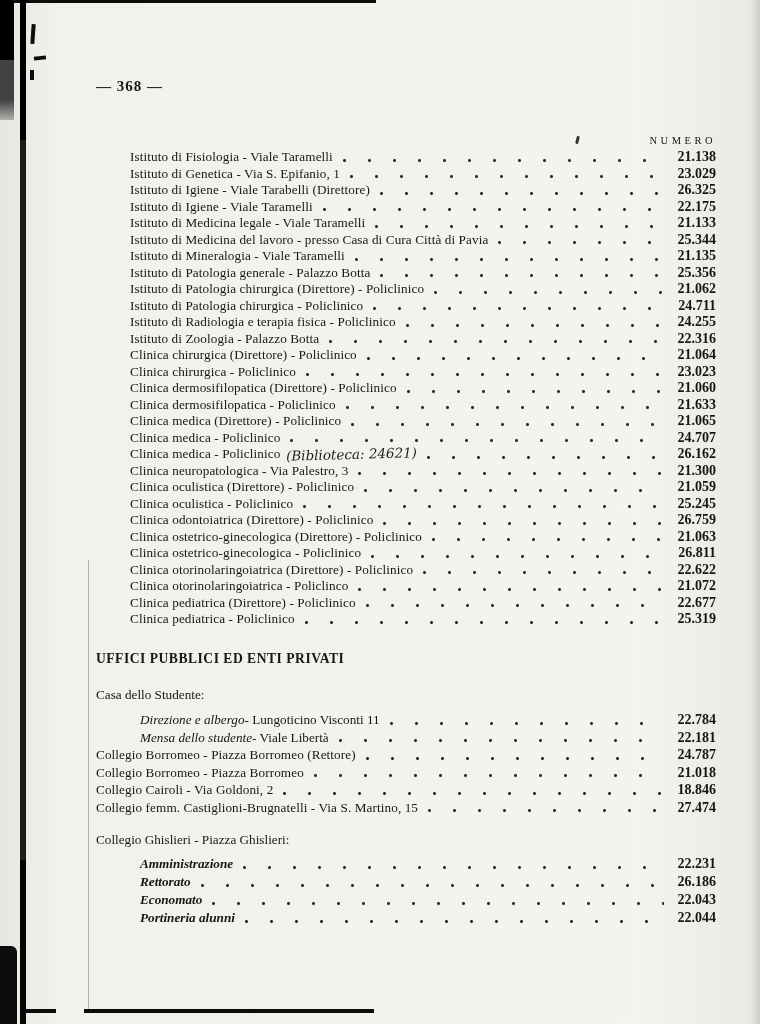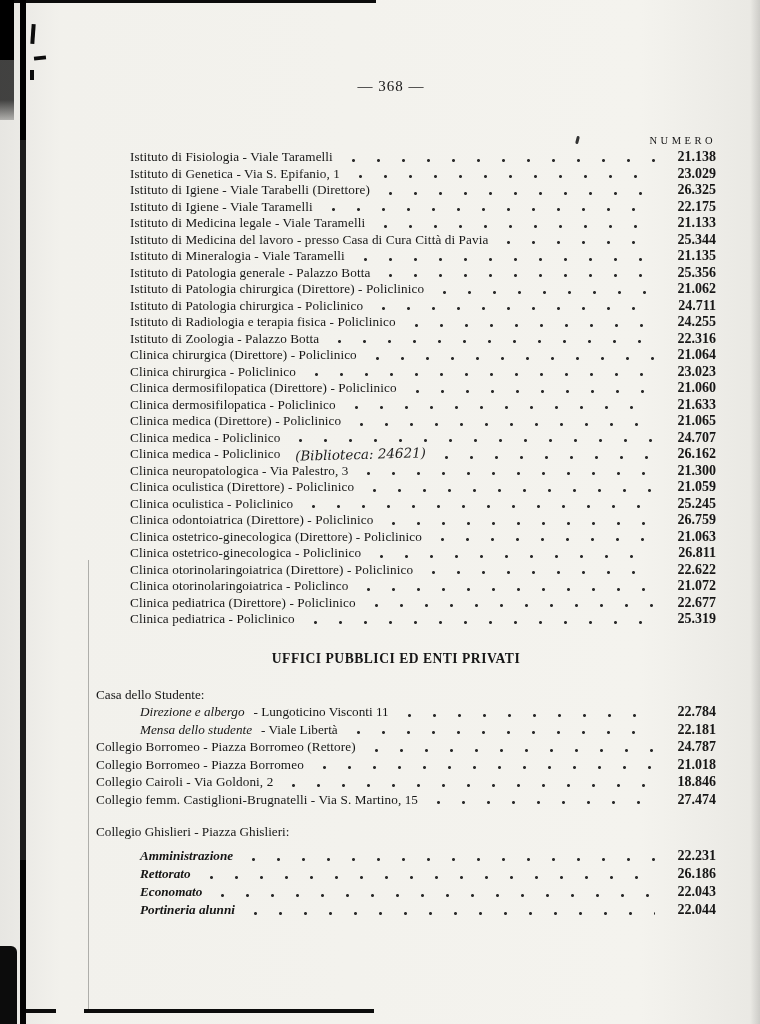--- a/index.html
+++ b/index.html
@@ -23,54 +23,54 @@
   .bottom-left-blob{ left:0; bottom:0; width:17px; height:78px; border-radius:0 6px 0 0; }
   .bottom-edge-line{ left:84px; bottom:11px; width:290px; height:4px; }
   .bottom-edge-short{ left:26px; bottom:11px; width:30px; height:4px; }
   .margin-rule     { left:88px; top:560px; width:1px; height:450px; background:rgba(0,0,0,.28); }
   .right-edge-shade{ right:0; top:0; width:10px; height:1024px; background:linear-gradient(90deg, rgba(0,0,0,0) , rgba(0,0,0,.12)); }
   .stray-quote     { left:576px; top:136px; width:3px; height:8px; background:#333; transform:rotate(14deg); border-radius:2px; }
 
   
   .page-content { position:absolute; left:96px; top:78px; width:620px; }
 
-  .page-number { text-align:center; font-size:15px; letter-spacing:1px; margin:0 30px 40px 0; font-weight:400; }
+  .page-number { font-size:15px; letter-spacing:1px; margin:0 30px 40px 0; font-weight:700; }
 
   .numero-header { text-align:right; font-size:10.5px; letter-spacing:3.5px; margin-bottom:3px; }
 
-  .row { display:flex; align-items:center; line-height:16.5px; font-size:13.2px;gap:9px; }
+  .row { display:flex; align-items:center; line-height:16.5px; font-size:13.2px; }
   .label { white-space:nowrap; letter-spacing:.1px; }
   .leader {
     flex:1 1 auto; min-width:14px; align-self:flex-end;
     height:3px; margin:0 4px 4px 10px;
     background-image: radial-gradient(circle at 1.5px 1.5px, #2b2b2b 1.2px, rgba(0,0,0,0) 1.7px);
     background-size:25px 3px; background-repeat:repeat-x;
   }
   .num { flex:0 0 48px; width:48px; text-align:right; font-weight:700; font-size:14px; }
 
   .main-entries { margin-left:34px; }
 
   .hand {
     font-style:italic; font-family:"DejaVu Serif", serif;
     font-size:13.5px; margin-left:6px; color:#1d1d1d;
     transform:rotate(-1.5deg); display:inline-block;
   }
   .hand:empty { display:none; }
 
-  .section-title { text-align:center; font-weight:700; font-size:13.6px; letter-spacing:.5px; margin:23px 20px 0 0; }
+  .section-title { font-weight:700; font-size:13.6px; letter-spacing:.5px; margin:23px 20px 0 0; }
 
   .sub-header { font-size:13.2px; margin-top:19px; line-height:17.5px; }
   .indent-list .row { margin-left:44px; line-height:17.5px; }
   .name-it { font-style:italic; white-space:nowrap; }
   .rest { white-space:nowrap; }
   .rest:empty { display:none; }
   .collegi-list .row { line-height:17.5px; }
   .ghislieri-list .row { margin-left:44px; line-height:18px; }
   .ghislieri-list .name-it { font-weight:700; }
-  .casa-block { margin-top:0; }
+  .casa-block { margin-top:8px; }
   .ghislieri-header { margin-top:15px; }
   .ghislieri-list { margin-top:6px; }
 </style>
 </head>
 <body>
 
 <div class="artifact top-edge-line"></div>
 <div class="artifact left-bar"></div>
 <div class="artifact corner-top-blob"></div>
 <div class="artifact tick-1"></div>

